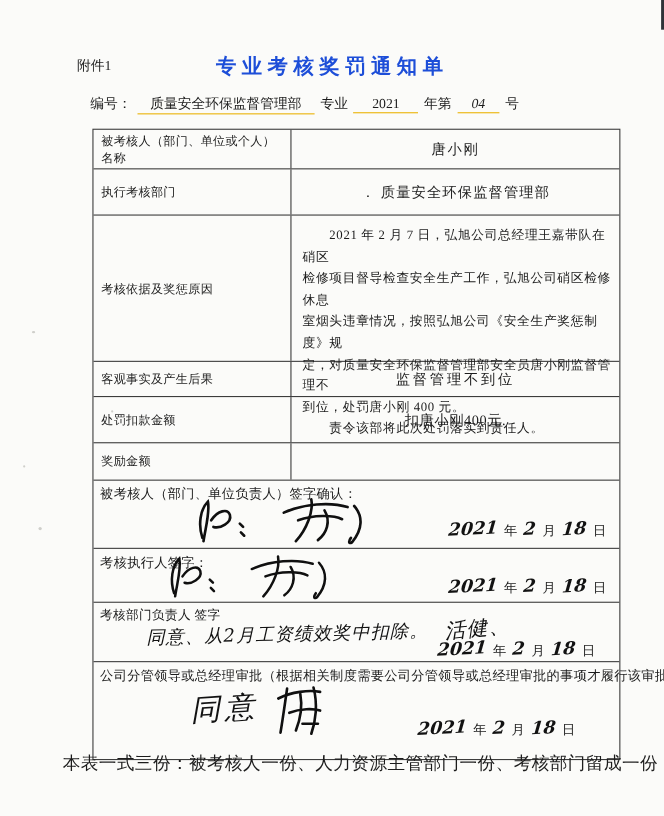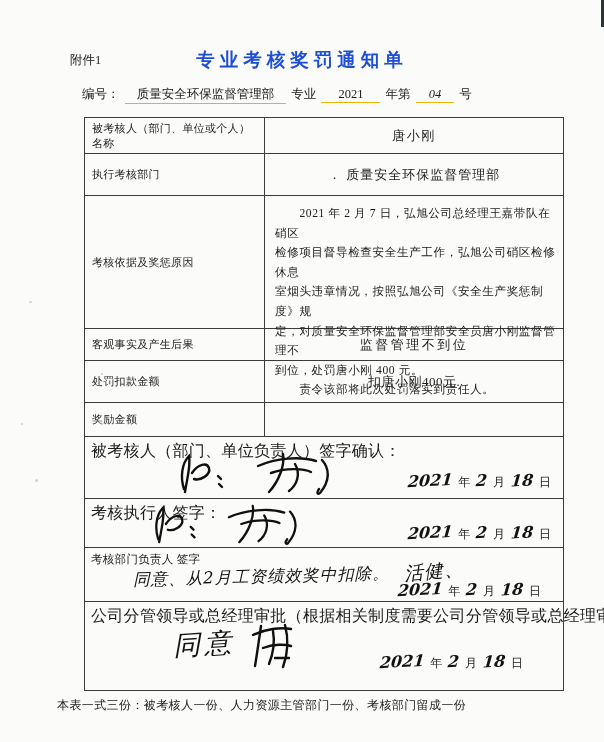--- a/index.html
+++ b/index.html
@@ -50,35 +50,35 @@
     flex:1;display:flex;align-items:center;justify-content:center;
     font-size:13px;letter-spacing:1.5px;box-sizing:border-box;
   }
   .val.para{
     align-items:flex-start;justify-content:flex-start;
     padding:8px 6px 0 10px;
     font-size:11.6px;line-height:19.6px;letter-spacing:.6px;
     white-space:pre-line;text-align:left;
   }
   .full{position:relative;display:block;padding:4px 6px;box-sizing:border-box;}
-  .full .cap{font-size:16px;letter-spacing:.3px;}
+  .full .cap{font-size:12px;letter-spacing:.3px;}
   .cap-small{font-size:11px;white-space:nowrap;overflow:visible;}
 
   
   .hw{font-family:"DejaVu Serif",serif;font-style:italic;color:#121212;}
   .date{position:absolute;white-space:nowrap;font-size:12px;}
   .date .num{font-size:16px;font-weight:bold;display:inline-block;transform:skewX(-8deg) rotate(-3deg);margin:0 2px;}
   .date .pc{font-size:12px;font-style:normal;font-family:"Liberation Serif",serif;color:#1c1c1c;}
   .note-line{position:absolute;font-size:16.5px;letter-spacing:1px;transform:rotate(-1.5deg);white-space:nowrap;}
   .signer{font-size:19px;margin-left:14px;display:inline-block;transform:rotate(-4deg);}
   .approve-word{position:absolute;font-size:27px;letter-spacing:4px;transform:rotate(-4deg);}
   .sig-svg{position:absolute;}
 
   
-  .footer-note{position:absolute;left:57px;top:684px;font-size:12px;letter-spacing:.4px;margin-top:13px;}
+  .footer-note{position:absolute;left:57px;top:684px;font-size:16px;letter-spacing:.4px;}
 </style>
 </head>
 <body>
 
 <div class="page">
 
   <div class="edge-mark"></div>
   <div class="speck" style="left:29px;top:301px;width:3px;height:2px;"></div>
   <div class="speck" style="left:21px;top:423px;width:2px;height:2px;"></div>
   <div class="speck" style="left:35px;top:479px;width:3px;height:3px;"></div>

